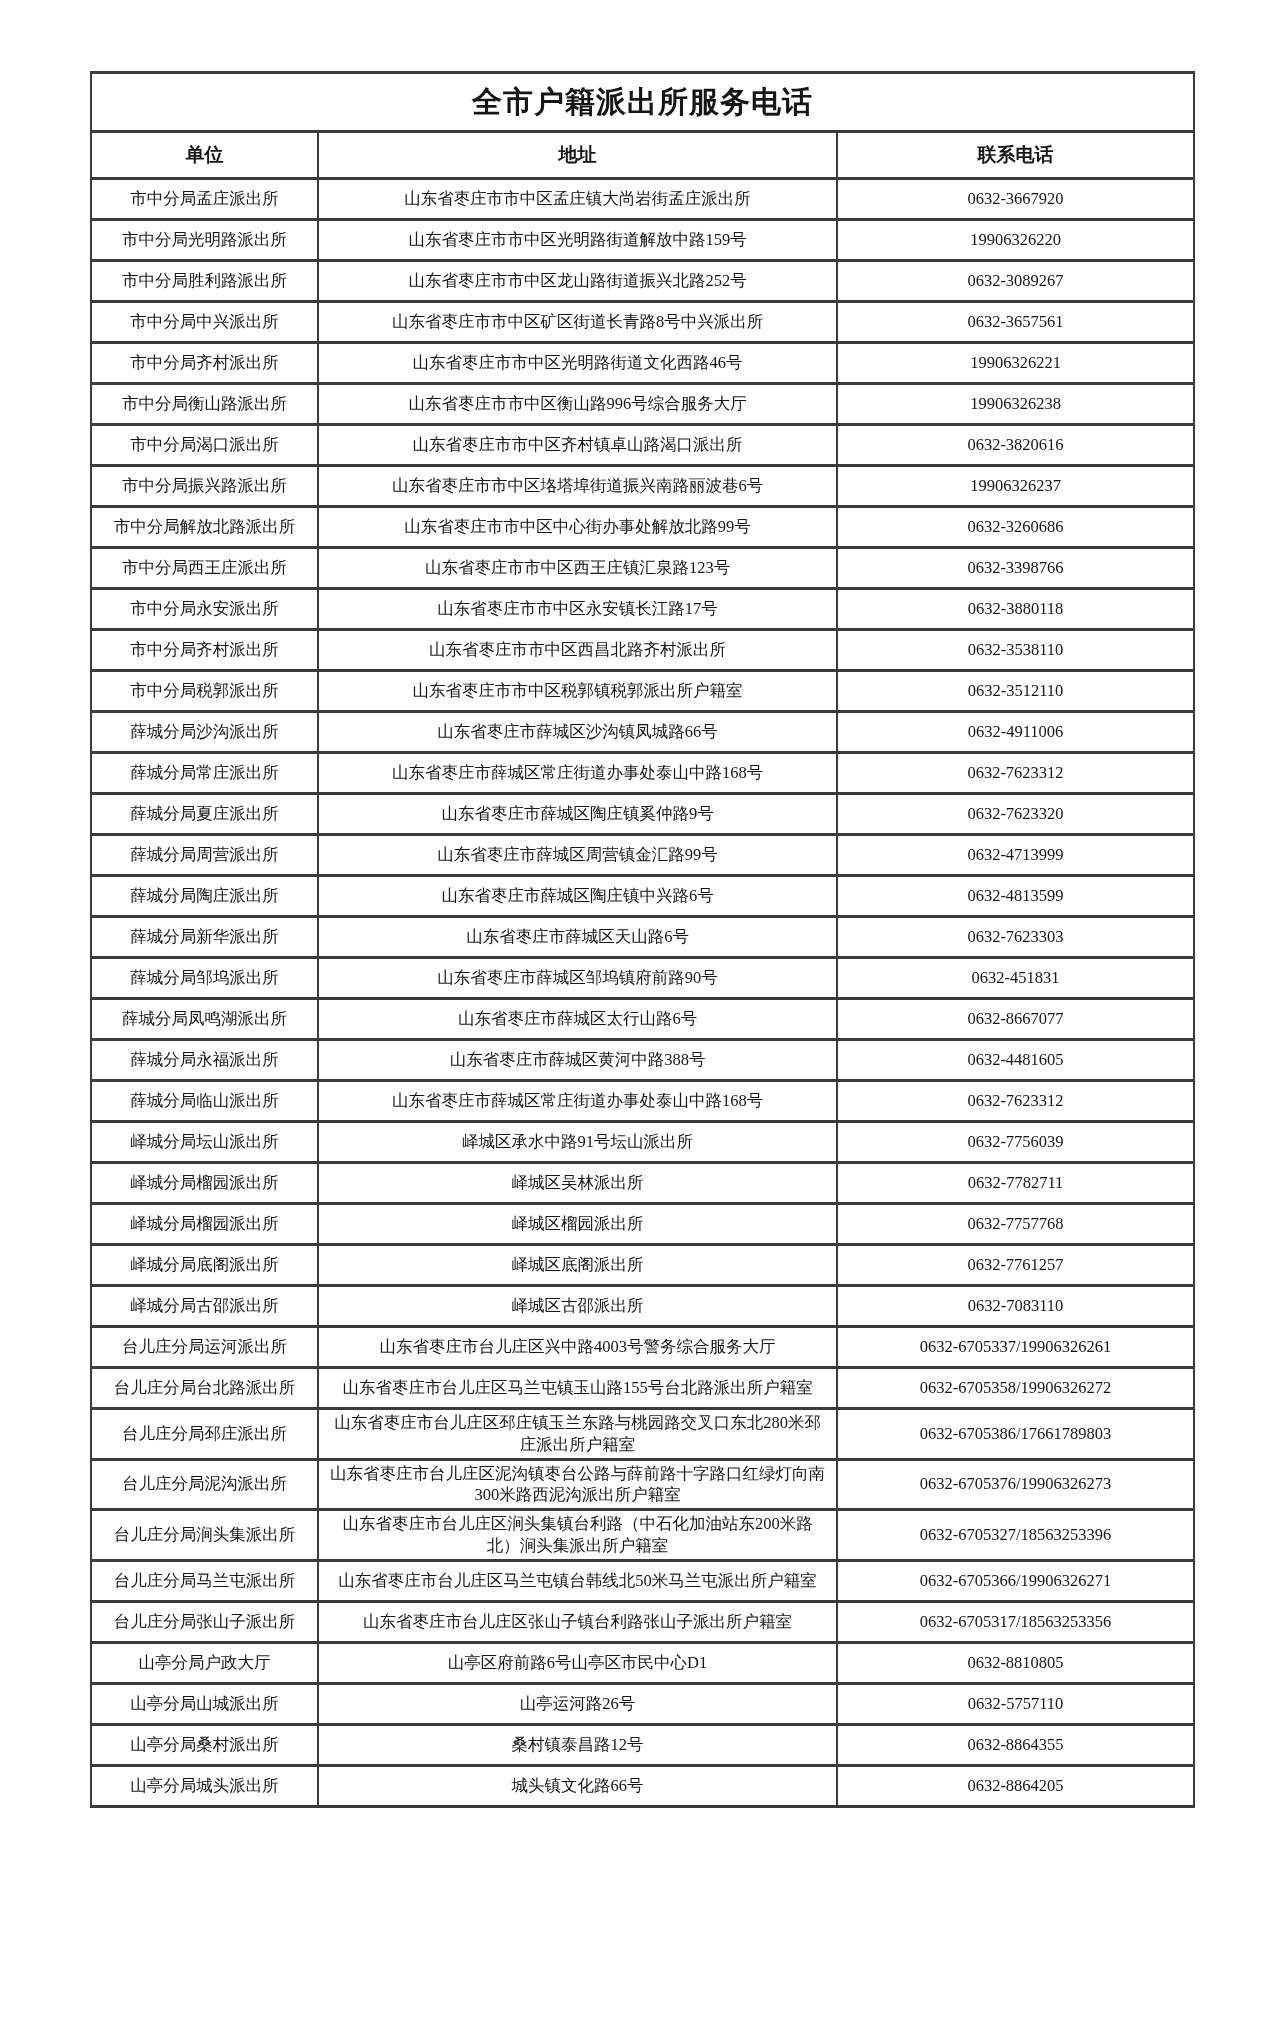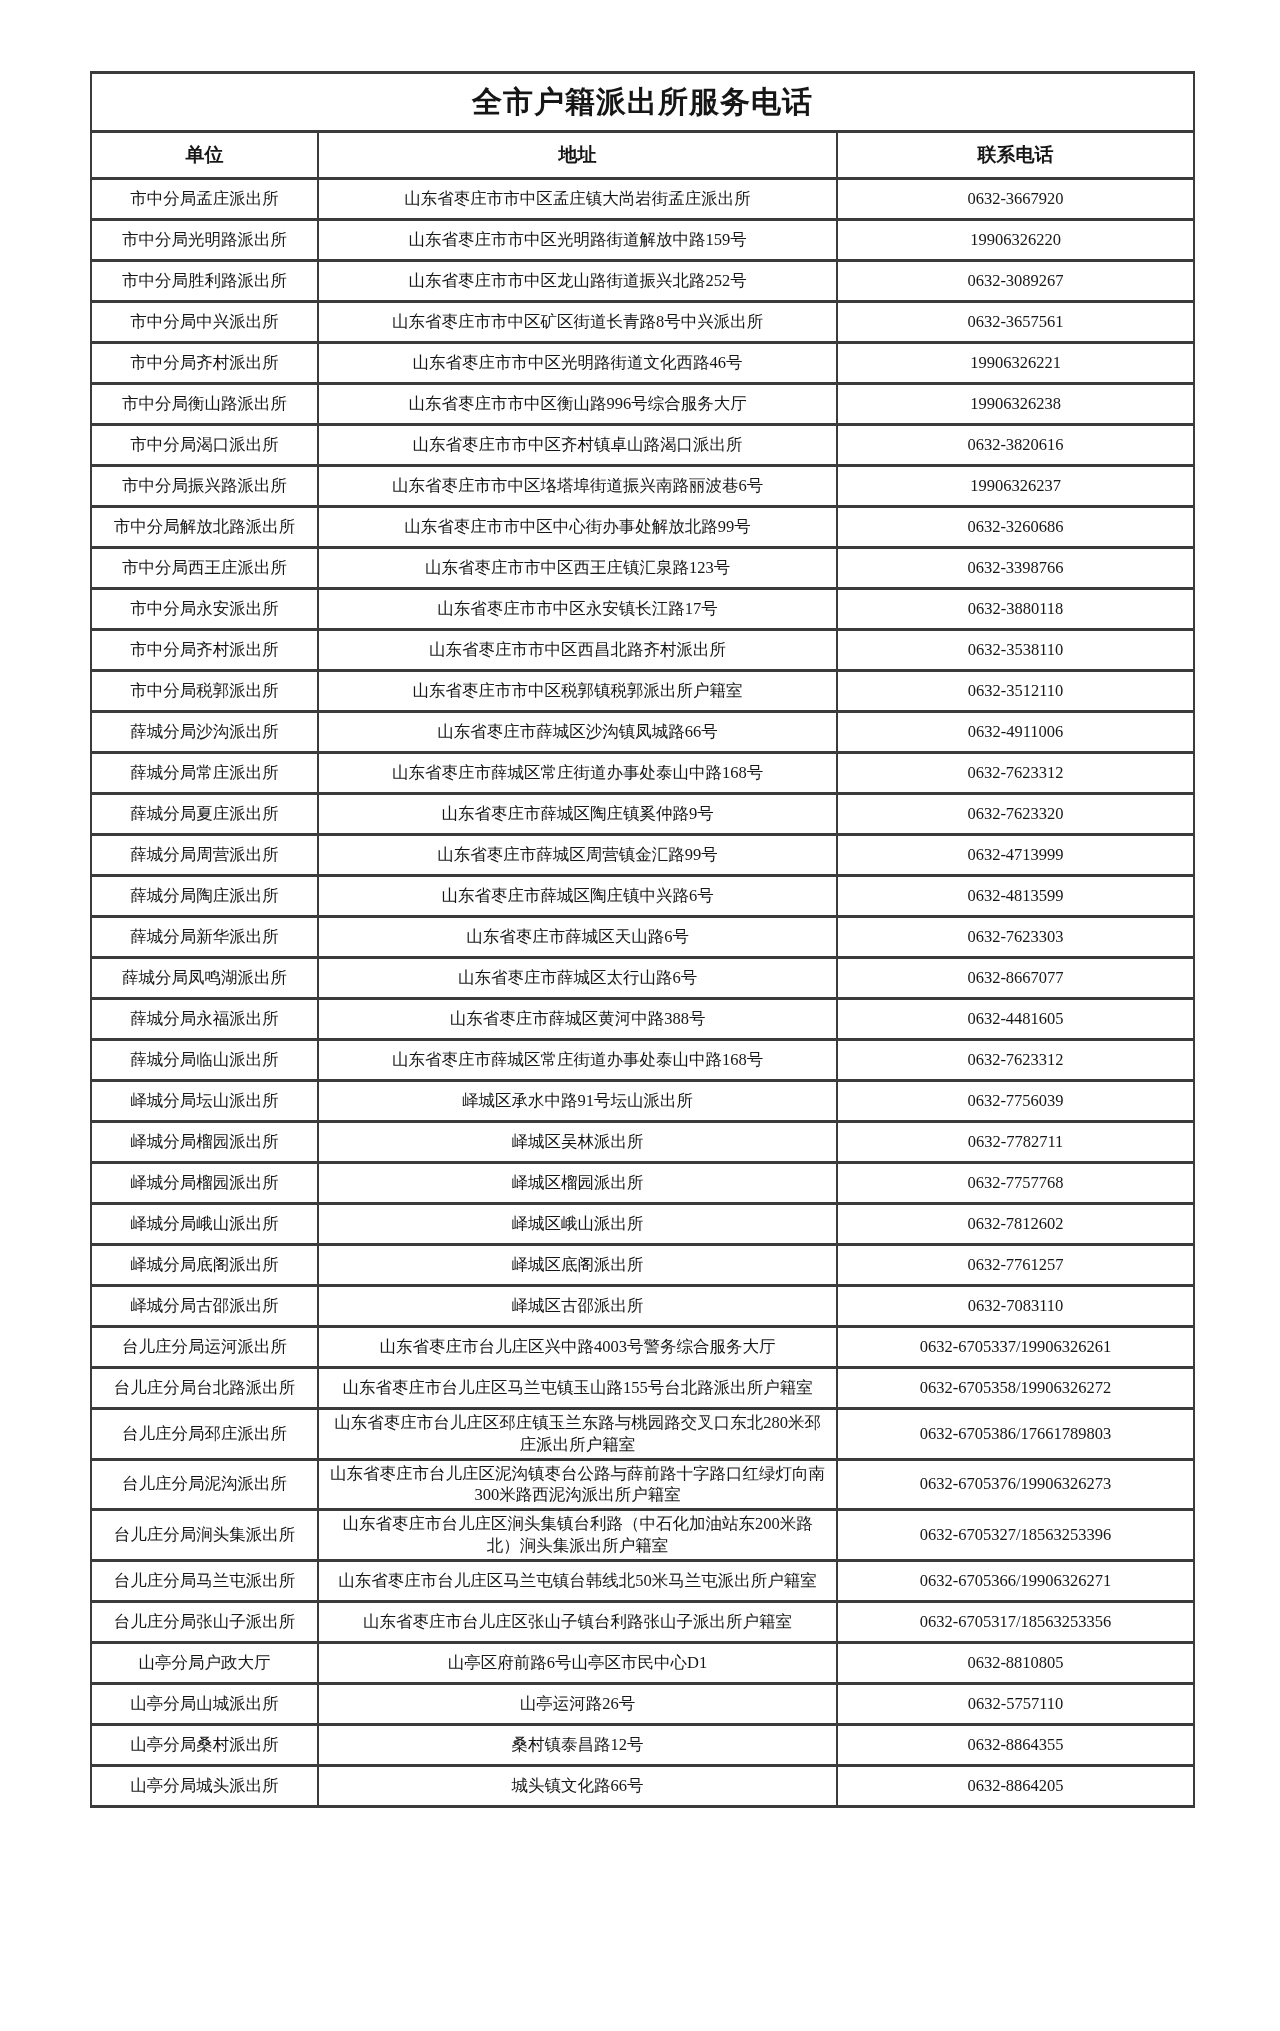--- a/index.html
+++ b/index.html
@@ -184,20 +184,25 @@
     <td>山东省枣庄市薛城区陶庄镇中兴路6号</td>
     <td>0632-4813599</td>
   </tr>
 
   <tr>
     <td>薛城分局新华派出所</td>
     <td>山东省枣庄市薛城区天山路6号</td>
     <td>0632-7623303</td>
   </tr>
 
+  <tr>
+    <td>薛城分局邹坞派出所</td>
+    <td>山东省枣庄市薛城区邹坞镇府前路90号</td>
+    <td>0632-451831</td>
+  </tr>
 
   <tr>
     <td>薛城分局凤鸣湖派出所</td>
     <td>山东省枣庄市薛城区太行山路6号</td>
     <td>0632-8667077</td>
   </tr>
 
   <tr>
     <td>薛城分局永福派出所</td>
     <td>山东省枣庄市薛城区黄河中路388号</td>
@@ -221,25 +226,20 @@
     <td>峄城区吴林派出所</td>
     <td>0632-7782711</td>
   </tr>
 
   <tr>
     <td>峄城分局榴园派出所</td>
     <td>峄城区榴园派出所</td>
     <td>0632-7757768</td>
   </tr>
 
-  <tr>
-    <td>峄城分局峨山派出所</td>
-    <td>峄城区峨山派出所</td>
-    <td>0632-7812602</td>
-  </tr>
 
   <tr>
     <td>峄城分局底阁派出所</td>
     <td>峄城区底阁派出所</td>
     <td>0632-7761257</td>
   </tr>
 
   <tr>
     <td>峄城分局古邵派出所</td>
     <td>峄城区古邵派出所</td>

